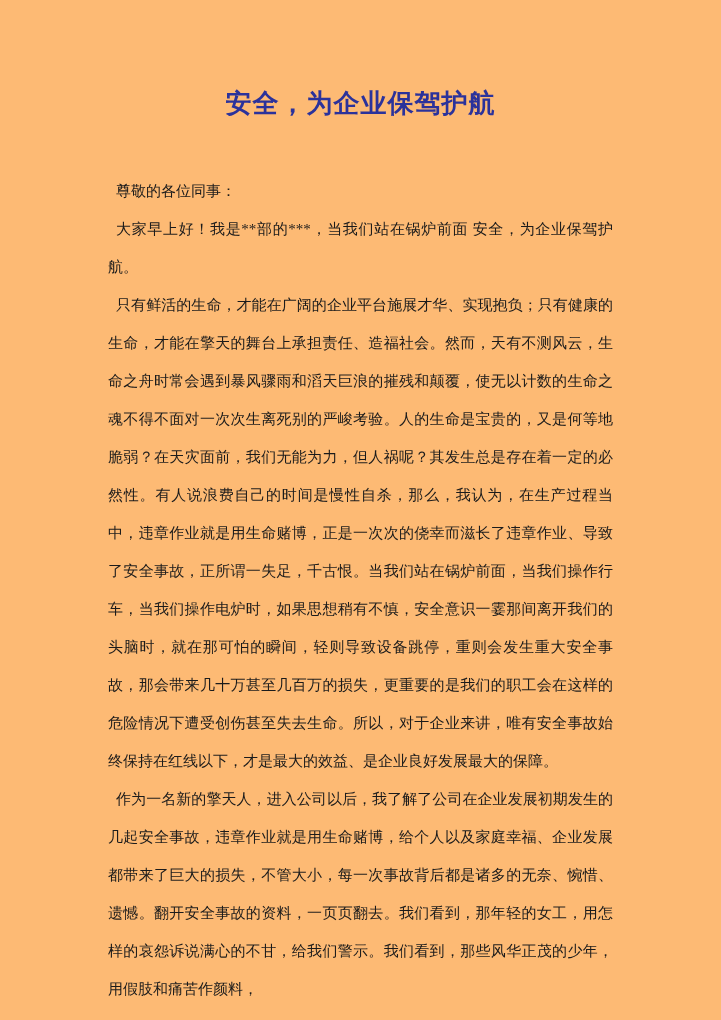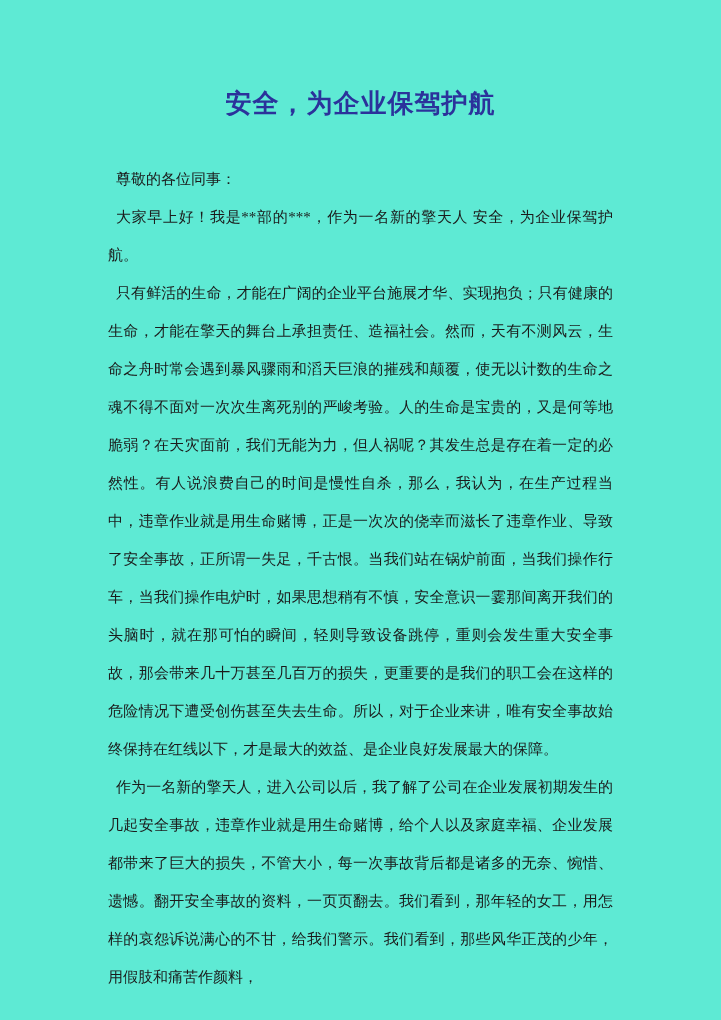--- a/index.html
+++ b/index.html
@@ -4,40 +4,40 @@
 <style>
   html, body {
     margin: 0;
     padding: 0;
     background: #ffffff;
   }
   .page {
     position: relative;
     width: 721px;
     height: 1020px;
-    background: #5eead4;
+    background: #fdba74;
     overflow: hidden;
     font-family: "Liberation Serif", "DejaVu Serif", serif;
   }
   .doc-title {
     margin: 86px 0 0 0;
     padding: 0;
     width: 505px;
     margin-left: 108px;
     text-align: center;
     font-size: 26px;
     line-height: 36px;
     font-weight: bold;
     letter-spacing: 1px;
     font-family: "Liberation Serif", "DejaVu Serif", serif;
   }
   .doc-body {
     position: absolute;
     left: 108px;
-    top: 160px;
+    top: 172px;
     width: 505px;
     color: #1b1b1b;
   }
   .doc-body p {
     margin: 0;
     padding: 0;
     font-size: 15px;
     line-height: 38px;
     text-align: justify;
     text-justify: inter-ideograph;
@@ -45,17 +45,17 @@
     word-break: break-all;
   }
 </style>
 </head>
 <body>
 
 <div class="page">
   <h1 class="doc-title" style="color: rgb(43, 50, 155);">安全，为企业保驾护航</h1>
   <div class="doc-body">
     <p>尊敬的各位同事：</p>
-    <p>大家早上好！我是**部的***，作为一名新的擎天人 安全，为企业保驾护航。</p>
+    <p>大家早上好！我是**部的***，当我们站在锅炉前面 安全，为企业保驾护航。</p>
     <p>只有鲜活的生命，才能在广阔的企业平台施展才华、实现抱负；只有健康的生命，才能在擎天的舞台上承担责任、造福社会。然而，天有不测风云，生命之舟时常会遇到暴风骤雨和滔天巨浪的摧残和颠覆，使无以计数的生命之魂不得不面对一次次生离死别的严峻考验。人的生命是宝贵的，又是何等地脆弱？在天灾面前，我们无能为力，但人祸呢？其发生总是存在着一定的必然性。有人说浪费自己的时间是慢性自杀，那么，我认为，在生产过程当中，违章作业就是用生命赌博，正是一次次的侥幸而滋长了违章作业、导致了安全事故，正所谓一失足，千古恨。当我们站在锅炉前面，当我们操作行车，当我们操作电炉时，如果思想稍有不慎，安全意识一霎那间离开我们的头脑时，就在那可怕的瞬间，轻则导致设备跳停，重则会发生重大安全事故，那会带来几十万甚至几百万的损失，更重要的是我们的职工会在这样的危险情况下遭受创伤甚至失去生命。所以，对于企业来讲，唯有安全事故始终保持在红线以下，才是最大的效益、是企业良好发展最大的保障。</p>
     <p>作为一名新的擎天人，进入公司以后，我了解了公司在企业发展初期发生的几起安全事故，违章作业就是用生命赌博，给个人以及家庭幸福、企业发展都带来了巨大的损失，不管大小，每一次事故背后都是诸多的无奈、惋惜、遗憾。翻开安全事故的资料，一页页翻去。我们看到，那年轻的女工，用怎样的哀怨诉说满心的不甘，给我们警示。我们看到，那些风华正茂的少年，用假肢和痛苦作颜料，</p>
   </div>
 </div>
 
 </body></html>

